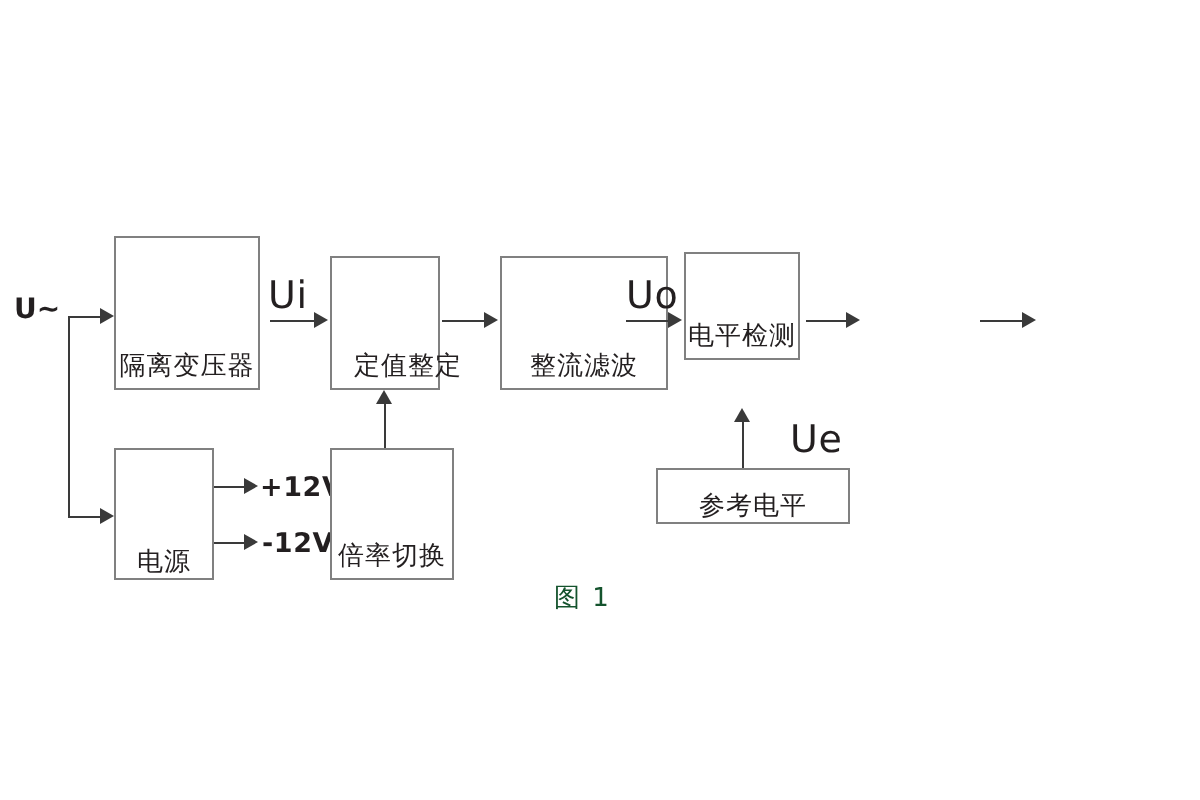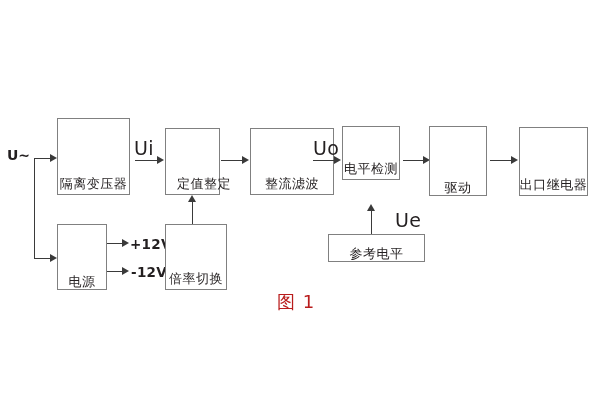--- a/index.html
+++ b/index.html
@@ -70,22 +70,22 @@
     color: #231f20;
     font-size: 13px;
     white-space: nowrap;
     letter-spacing: 0.3px;
   }
   .lbl.sig { font-size: 19px; }
   .lbl.rail { font-size: 13.5px; font-weight: 600; }
   .lbl.src  { font-size: 14px; font-weight: 700; letter-spacing: 0px; }
   .caption {
     position: absolute;
-    color: #b91c1c;
-    font-size: 18px;
+    color: #14532d;
+    font-size: 13px;
     letter-spacing: 1px;
   }
 </style>
 </head>
 <body>
 
 <div id="canvas">
 
   <div class="lbl src" style="left:7px; top:147px;">U~</div>
 
@@ -152,27 +152,20 @@
   <div class="arrowhead up" style="left:367px; top:204px;"></div>
   <div class="lbl sig" style="left:395px; top:209px;">Ue</div>
 
   <div class="block single" style="left:328px; top:234px; width:97px; height:28px;">
     <span class="ln">参考电平</span>
   </div>
 
   <div class="hline" style="left:403px; top:160px; width:20px;"></div>
   <div class="arrowhead right" style="left:423px; top:156px;"></div>
 
-  <div class="block single" style="left:429px; top:126px; width:58px; height:70px;">
-    <span class="ln">驱动</span>
-  </div>
 
   <div class="hline" style="left:490px; top:160px; width:21px;"></div>
   <div class="arrowhead right" style="left:511px; top:156px;"></div>
 
-  <div class="block" style="left:519px; top:127px; width:69px; height:69px;">
-    <span class="ln">出口</span>
-    <span class="ln">继电器</span>
-  </div>
 
   <div class="caption" style="left:277px; top:290px;">图 1</div>
 
 </div>
 
 </body></html>

